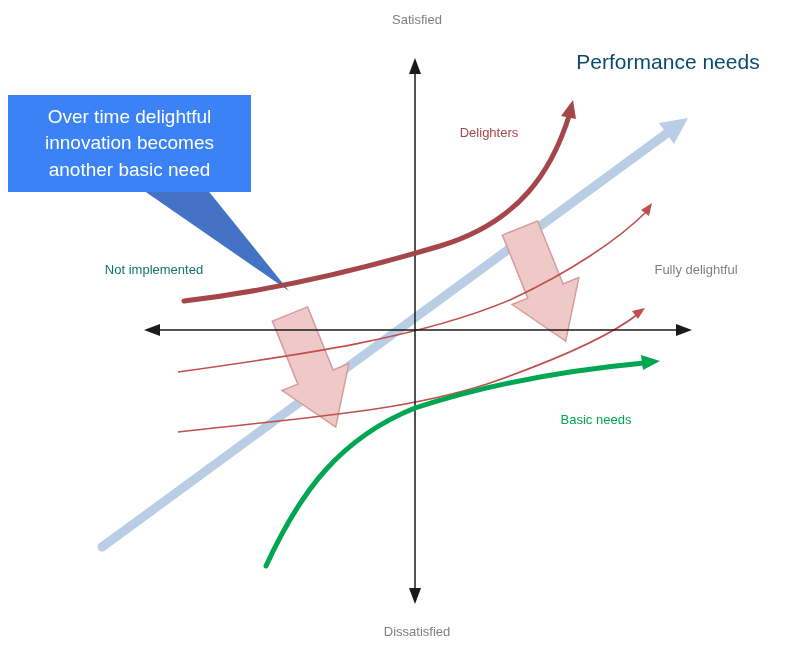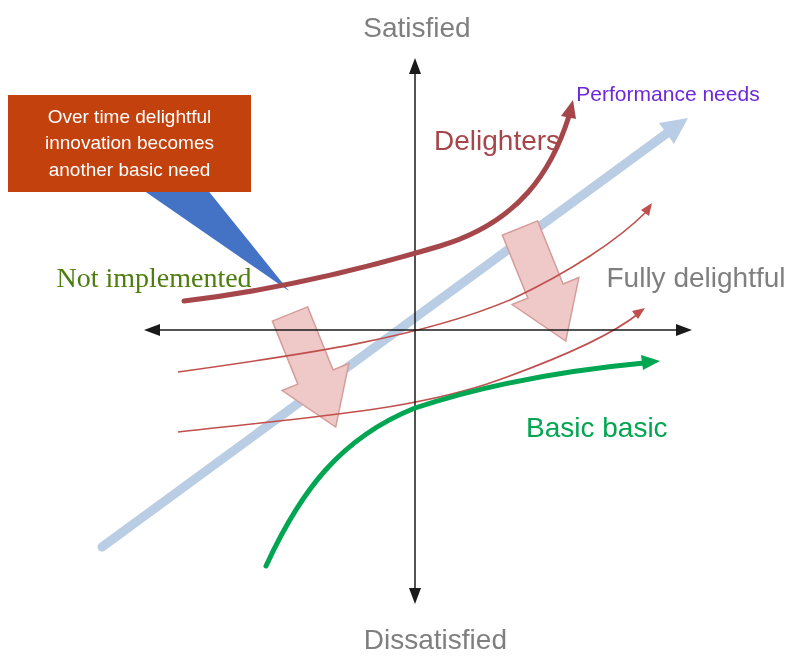--- a/index.html
+++ b/index.html
@@ -8,21 +8,21 @@
     width: 811px;
     height: 660px;
     background: #ffffff;
     font-family: "Liberation Sans", sans-serif;
     overflow: hidden;
   }
   #diagram-svg { position: absolute; left: 0; top: 0; }
   .lbl {
     position: absolute;
     text-align: center;
-    font-size: 28px;
+    font-size: 13px;
     white-space: nowrap;
     user-select: none;
   }
   #callout-box {
     position: absolute;
     left: 8px;
     top: 95px;
     width: 243px;
     height: 97px;
     display: flex;
@@ -65,27 +65,27 @@
 
     <path d="M 266 566 C 300 492, 340 438, 415 408 C 500 380, 580 369, 644 363" fill="none" stroke-width="5" stroke-linecap="round" stroke="#00a651"></path>
     <polygon points="660,361 643,370 641,355" fill="#00a651"></polygon>
 
     <path d="M 184 301 C 260 292, 340 276, 440 246 C 520 222, 552 170, 569 116" fill="none" stroke-width="5" stroke-linecap="round" stroke="#a5464a"></path>
     <polygon points="573,100 576,119 561,116" fill="#a5464a"></polygon>
   </svg>
 
   <div class="lbl" style="left: 317px; top: 12px; width: 200px; color: rgb(127, 127, 127);">Satisfied</div>
 
-  <div class="lbl" style="left: 327px; top: 624px; width: 180px; color: rgb(127, 127, 127); text-align: right;">Dissatisfied</div>
+  <div class="lbl" style="left: 327px; top: 624px; width: 180px; color: rgb(127, 127, 127);">Dissatisfied</div>
 
-  <div class="lbl" style="left: 54px; top: 262px; width: 200px; color: #4d7c0f; font-family: Liberation Serif, serif;">Not implemented</div>
+  <div class="lbl" style="left: 54px; top: 262px; width: 200px; color: #0f766e;">Not implemented</div>
 
   <div class="lbl" style="left: 596px; top: 262px; width: 200px; color: rgb(127, 127, 127);">Fully delightful</div>
 
-  <div class="lbl lbl-performance" style="left: 558px; top: 50px; width: 220px; color: #6d28d9; margin-top: 32px;">Performance needs</div>
+  <div class="lbl lbl-performance" style="left: 558px; top: 50px; width: 220px; color: #0c4a6e;">Performance needs</div>
 
   <div class="lbl" style="left: 434px; top: 112px; width: 110px; color: rgb(165, 70, 74); margin-top: 13px;">Delighters</div>
 
-  <div class="lbl" style="left: 526px; top: 412px; width: 140px; color: rgb(0, 166, 81);">Basic basic</div>
+  <div class="lbl" style="left: 526px; top: 412px; width: 140px; color: rgb(0, 166, 81);">Basic needs</div>
 
-  <div id="callout-box" style="background-color: #c2410c; color: rgb(255, 255, 255);">Over time delightful innovation becomes another basic need</div>
+  <div id="callout-box" style="background-color: #3b82f6; color: rgb(255, 255, 255);">Over time delightful innovation becomes another basic need</div>
 
 </div>
 
 </body></html>

